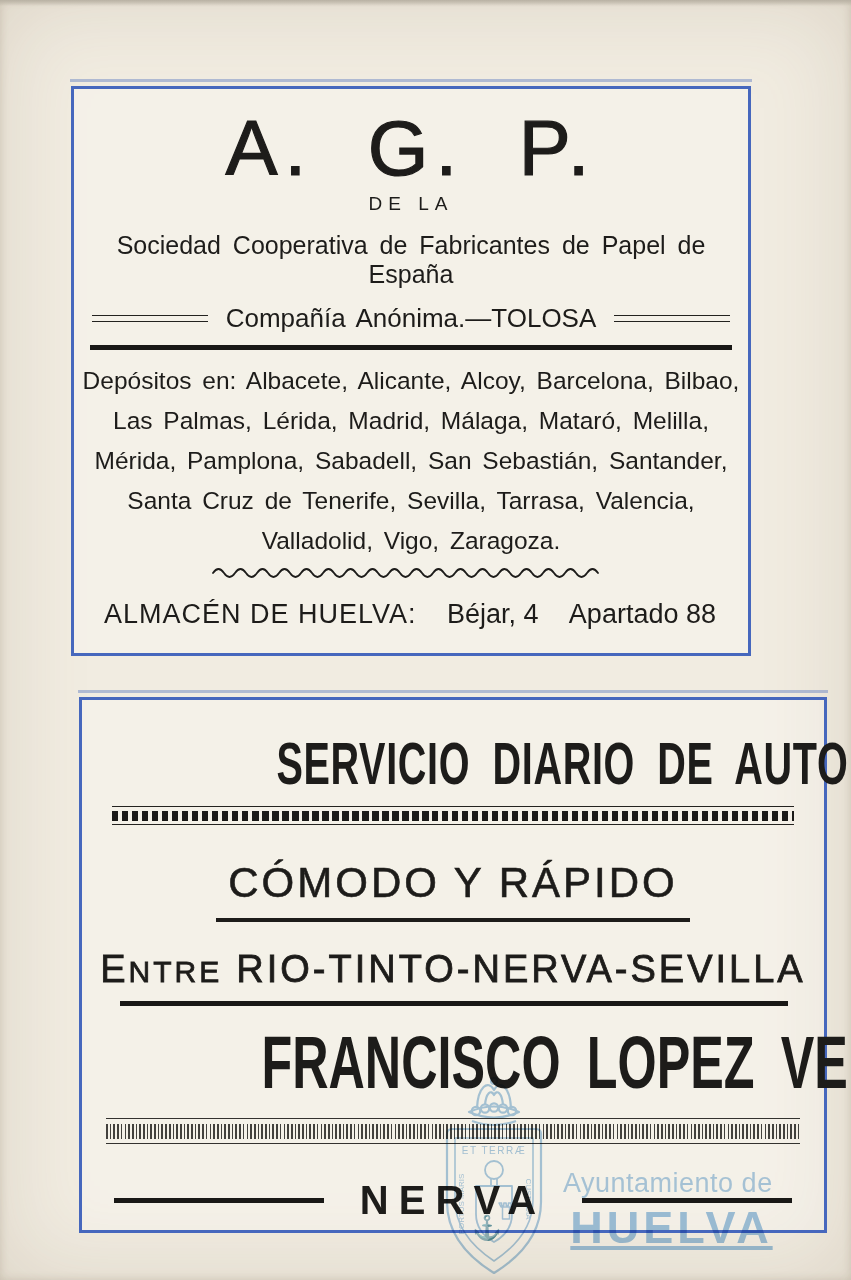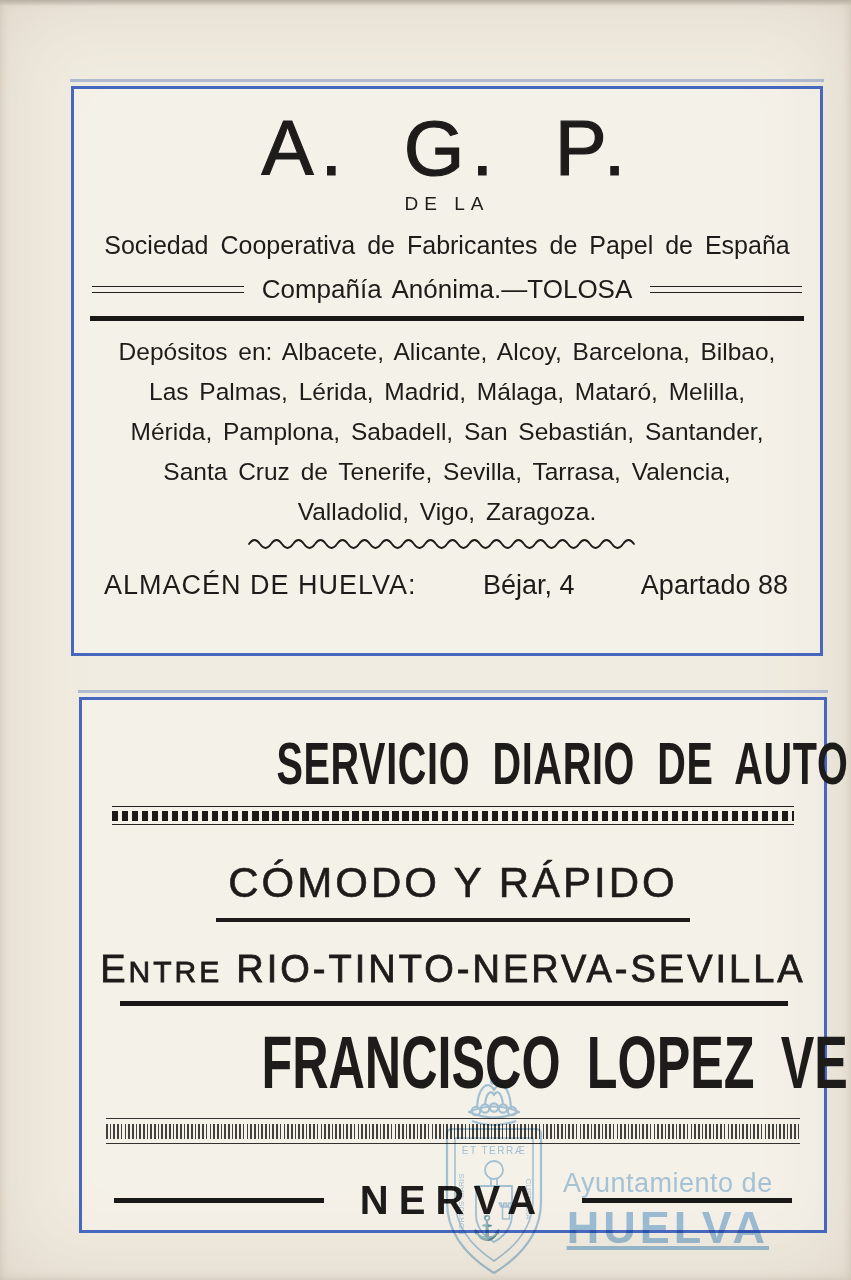--- a/index.html
+++ b/index.html
@@ -14,21 +14,21 @@
   .page::before{ 
     content:"";position:absolute;left:0;top:0;right:0;height:6px;
     background:linear-gradient(#b9b2a4,rgba(185,178,164,0));pointer-events:none;
   }
   .ad-box{
     position:absolute;box-sizing:border-box;border:3.5px solid #4667bd;
     text-align:center;background:rgba(255,255,255,.25);
   }
   .ghost-line{position:absolute;left:-4px;right:-4px;top:-10px;height:2.5px;
     background:rgba(110,135,196,.5);}
-  #box-coop{left:71px;top:86px;width:752px;height:570px;}
+  #box-coop{left:71px;top:86px;width:680px;height:570px;}
   #box-auto{left:79px;top:697px;width:748px;height:536px;}
 
   
   .agp-title{margin-top:16px;font-size:78px;line-height:86px;font-weight:400;
     letter-spacing:7px;word-spacing:26px;-webkit-text-stroke:1.2px #1d1c1a;}
   .dela{margin-top:2px;font-size:19px;letter-spacing:6px;font-weight:400;}
   .org-line{margin-top:16px;font-size:25px;word-spacing:5px;}
   .company-row{display:flex;align-items:center;gap:18px;margin:14px 18px 0;}
   .dbl{flex:1;height:5px;border-top:1.6px solid #23221f;border-bottom:1.6px solid #23221f;}
   .company-text{font-size:26px;word-spacing:4px;white-space:nowrap;}
@@ -57,21 +57,21 @@
   .fine-hatch{margin:20px 24px 0;border-top:1.4px solid #33322f;border-bottom:1.2px solid #33322f;padding:4.5px 0;}
   .fine-hatch .band{height:15px;
     background:repeating-linear-gradient(90deg,rgba(35,34,31,.85) 0 1.6px,rgba(0,0,0,0) 1.6px 3.7px);}
   .nerva-row{display:flex;align-items:center;margin:34px 32px 0;gap:36px;}
   .nerva-row .bar{flex:1;height:5px;background:#191816;}
   .town-name{font-size:40px;letter-spacing:10px;font-weight:700;white-space:nowrap;}
 
   
   .watermark{position:absolute;mix-blend-mode:multiply;pointer-events:none;}
   #crest{left:430px;top:1074px;width:132px;height:215px;opacity:.85;}
-  #wm-text{left:563px;top:1168px;text-align:center;opacity:.95;}
+  #wm-text{left:563px;top:1168px;text-align:right;opacity:.95;}
   .wm-line1{font-size:27px;color:#aaccE9;letter-spacing:.5px;color:#a9cbe8;}
   .wm-line2{font-size:45px;font-weight:700;letter-spacing:4px;color:#9cc4e7;margin-top:3px;text-decoration:underline;}
 </style>
 </head>
 <body>
 
 <div class="page">
 
   <div class="ad-box" id="box-coop">
     <div class="ghost-line"></div>

